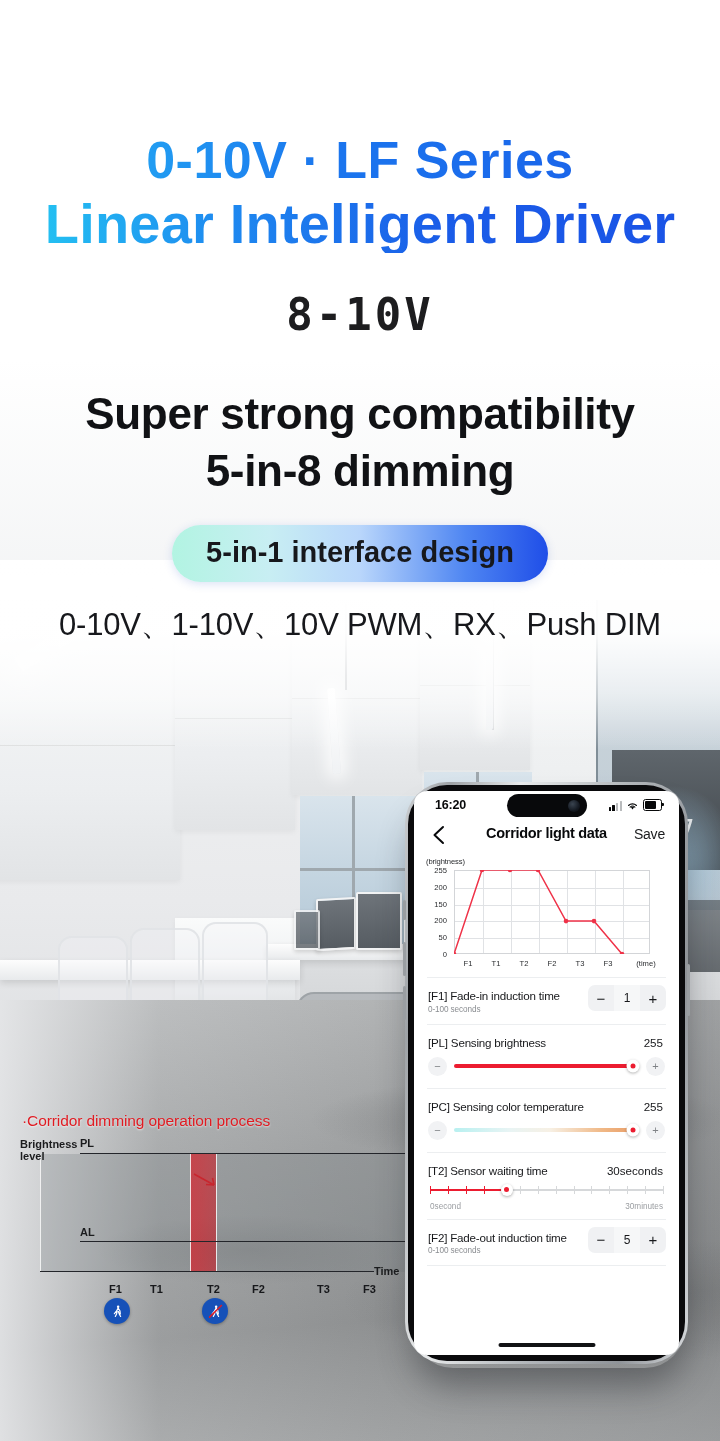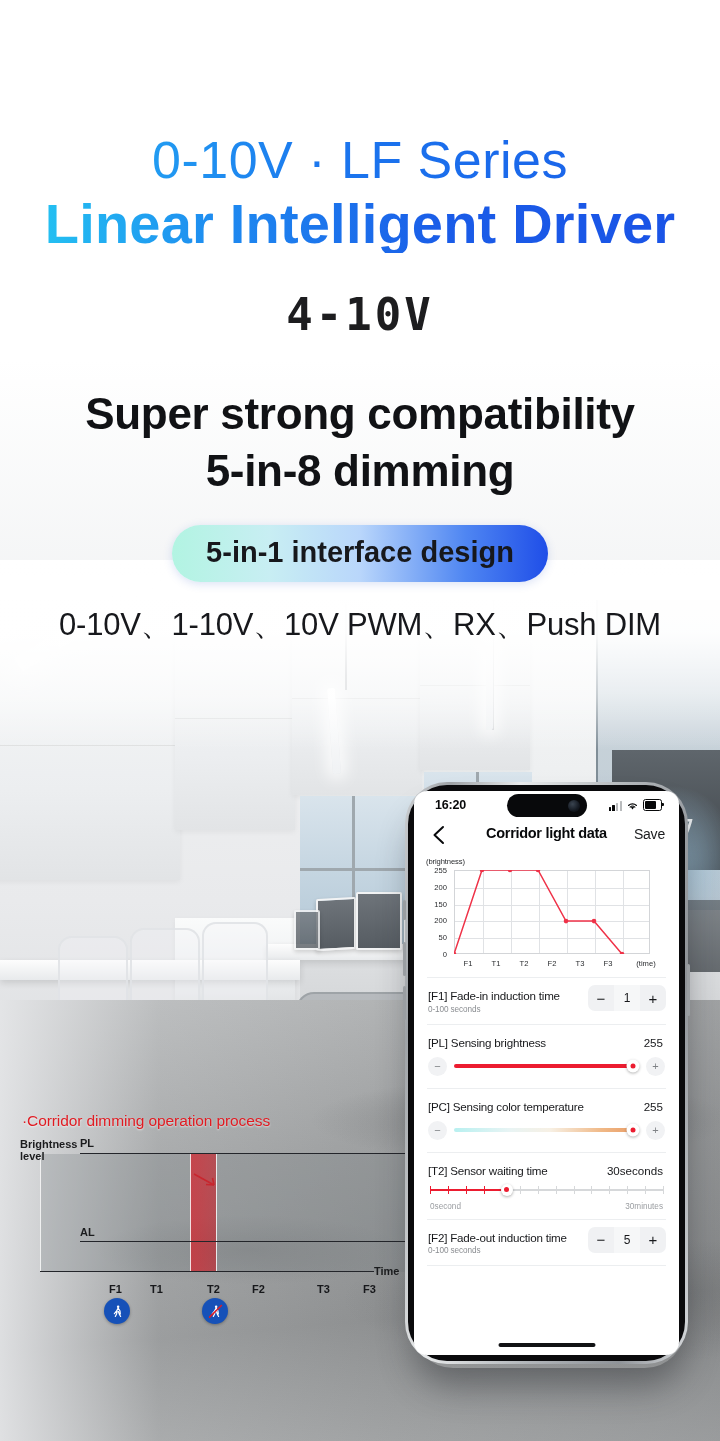--- a/index.html
+++ b/index.html
@@ -51,21 +51,21 @@
 
   
   .topfade{position:absolute;left:0;top:560px;width:720px;height:190px;
     background:linear-gradient(180deg,#ffffff 0%,rgba(255,255,255,.96) 38%,rgba(255,255,255,.55) 72%,rgba(255,255,255,0) 100%);}
   .topwhite{position:absolute;left:0;top:0;width:720px;height:575px;background:#ffffff;}
   .topwhite:after{content:"";position:absolute;left:0;bottom:0;width:720px;height:215px;
     background:linear-gradient(180deg,rgba(255,255,255,0),rgba(243,244,245,.9));}
 
   
   .hero{position:absolute;left:0;top:0;width:720px;text-align:center;}
-  .h-line1{margin-top:133px;font-size:52px;line-height:1.06;font-weight:400;letter-spacing:.5px;
+  .h-line1{margin-top:133px;font-size:52px;line-height:1.06;font-weight:700;letter-spacing:.5px;
     background:linear-gradient(90deg,#27bdf5 0%,#1b76ee 45%,#1a5ce8 100%);
     -webkit-background-clip:text;background-clip:text;color:transparent;}
   .h-line2{margin-top:6px;font-size:56px;line-height:1.06;font-weight:700;letter-spacing:.2px;
     background:linear-gradient(90deg,#25cdf2 0%,#1e8bf0 30%,#1a5ce8 62%,#1a52e6 100%);
     -webkit-background-clip:text;background-clip:text;color:transparent;}
   .logo0-10v{margin-top:36px;font-family:"DejaVu Sans Mono",monospace;font-size:44px;font-weight:700;
     letter-spacing:3px;color:#1d1d1f;}
   .h-sub{margin-top:46px;font-size:44px;font-weight:700;line-height:1.28;color:#111215;letter-spacing:-.3px;}
   .badge-wrap{margin-top:26px;display:flex;justify-content:center;}
   .badge{display:inline-block;padding:11px 34px 13px;border-radius:40px;font-size:29px;font-weight:700;
@@ -239,21 +239,21 @@
 
   <div class="streak" style="left:470px;top:300px;width:40px;height:700px;"></div>
   <div class="streak" style="left:540px;top:330px;width:16px;height:620px;opacity:.8;"></div>
 
   <div class="topwhite"></div>
   <div class="topfade"></div>
 
   <div class="hero">
     <div class="h-line1">0-10V · LF Series</div>
     <div class="h-line2">Linear Intelligent Driver</div>
-    <div class="logo0-10v">4-10V</div>
+    <div class="logo0-10v">8-10V</div>
     <div class="h-sub">
       <div>Super strong compatibility</div>
       <div>5-in-8 dimming</div>
     </div>
     <div class="badge-wrap">
       <span class="badge">5-in-1 interface design</span>
     </div>
     <div class="h-list">0-10V、1-10V、10V PWM、RX、Push DIM</div>
   </div>
 

